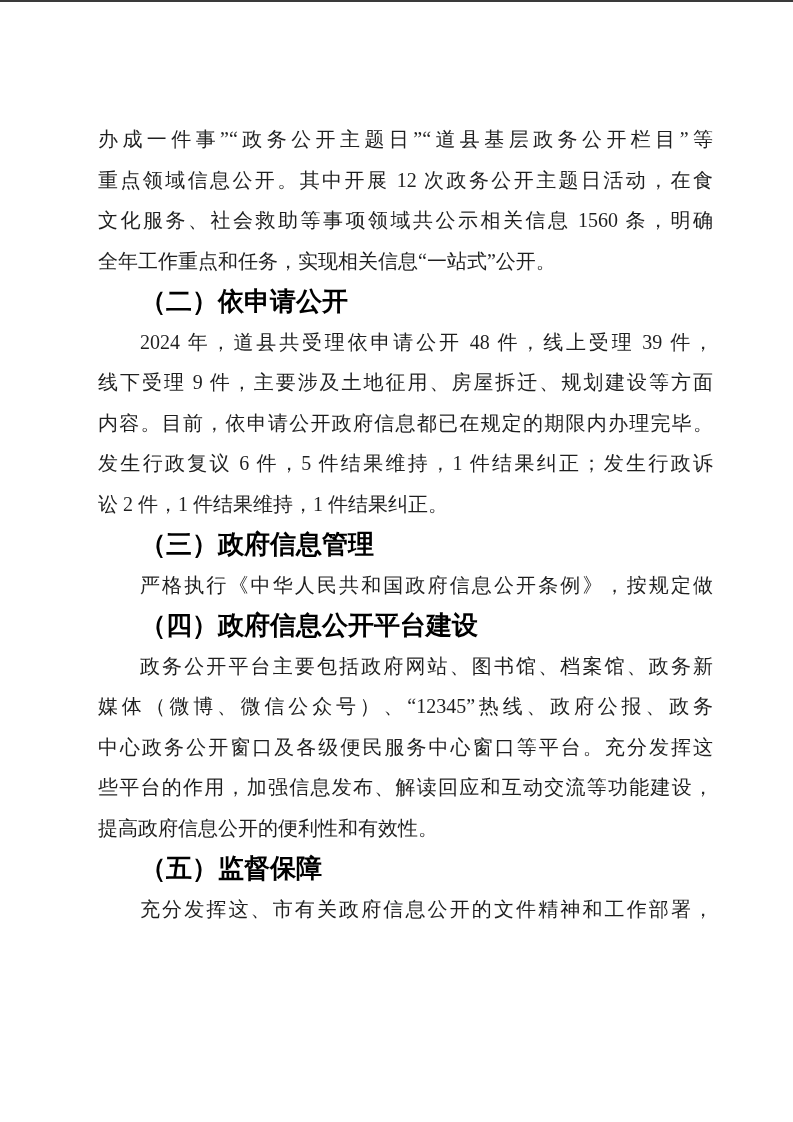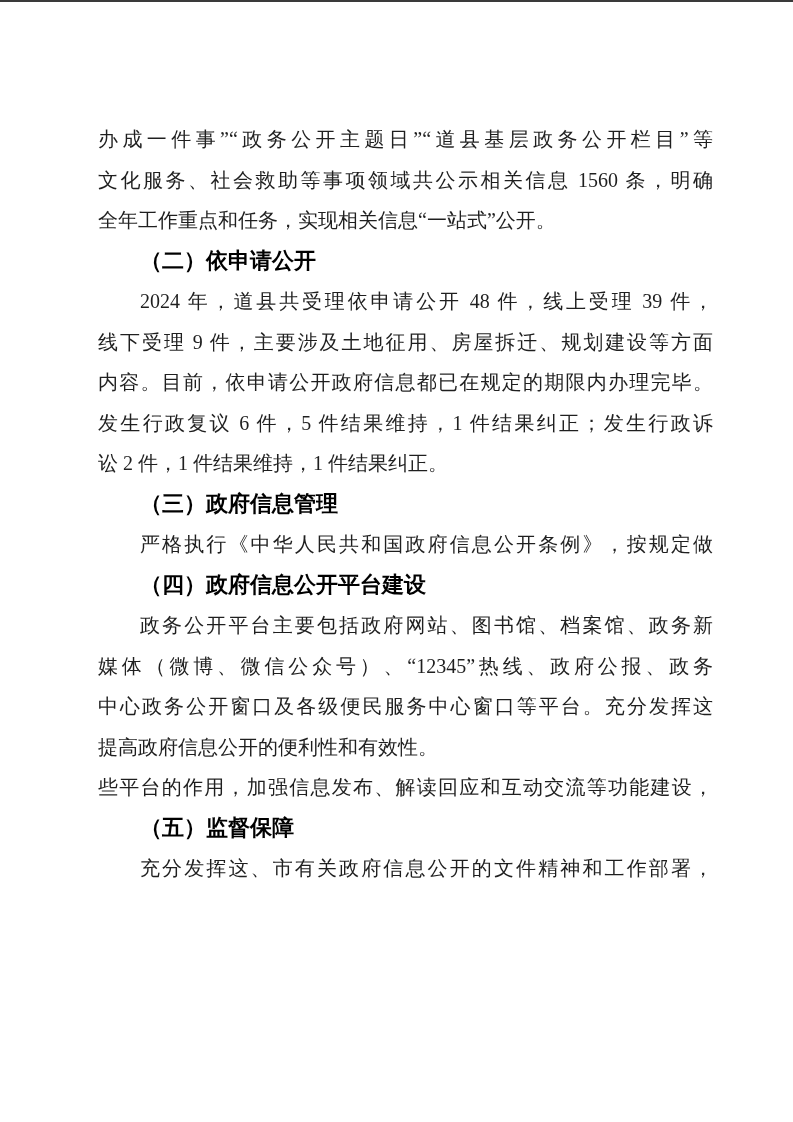--- a/index.html
+++ b/index.html
@@ -39,48 +39,49 @@
   }
   .line.indent { text-indent: 42px; }
   .line.last {
     text-align: center;
     text-align-last: left;
   }
   .heading {
     height: 40.5px;
     font-family: "Liberation Sans", "DejaVu Sans", sans-serif;
     font-weight: 700;
-    font-size: 22px;
+    font-size: 26px;
     color: #000000;
     text-indent: 42px;
     text-align: center;
     text-align-last: left;
     overflow: hidden;
     white-space: nowrap;
   }
 </style>
 </head>
 <body>
 
 <div class="page">
   <div class="top-edge"></div>
   <div class="content" id="doc">
       <div class="line">办成一件事”“政务公开主题日”“道县基层政务公开栏目”等</div>
+      <div class="line">重点领域信息公开。其中开展 12 次政务公开主题日活动，在食</div>
       <div class="line">文化服务、社会救助等事项领域共公示相关信息 1560 条，明确</div>
       <div class="line last">全年工作重点和任务，实现相关信息“一站式”公开。</div>
       <div class="heading">（二）依申请公开</div>
       <div class="line indent">2024 年，道县共受理依申请公开 48 件，线上受理 39 件，</div>
       <div class="line">线下受理 9 件，主要涉及土地征用、房屋拆迁、规划建设等方面</div>
       <div class="line">内容。目前，依申请公开政府信息都已在规定的期限内办理完毕。</div>
       <div class="line">发生行政复议 6 件，5 件结果维持，1 件结果纠正；发生行政诉</div>
       <div class="line last">讼 2 件，1 件结果维持，1 件结果纠正。</div>
       <div class="heading">（三）政府信息管理</div>
       <div class="line indent">严格执行《中华人民共和国政府信息公开条例》，按规定做</div>
       <div class="heading">（四）政府信息公开平台建设</div>
       <div class="line indent">政务公开平台主要包括政府网站、图书馆、档案馆、政务新</div>
       <div class="line">媒体（微博、微信公众号）、“12345”热线、政府公报、政务</div>
       <div class="line">中心政务公开窗口及各级便民服务中心窗口等平台。充分发挥这</div>
+      <div class="line">些平台的作用，加强信息发布、解读回应和互动交流等功能建设，</div>
       <div class="line last">提高政府信息公开的便利性和有效性。</div>
-      <div class="line">些平台的作用，加强信息发布、解读回应和互动交流等功能建设，</div>
       <div class="heading">（五）监督保障</div>
       <div class="line indent">充分发挥这、市有关政府信息公开的文件精神和工作部署，</div>
     </div>
 </div>
 
 </body></html>

